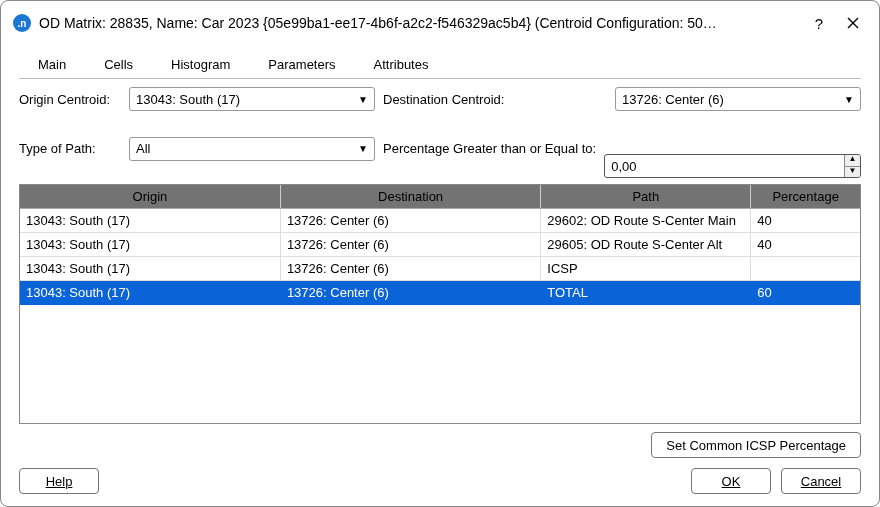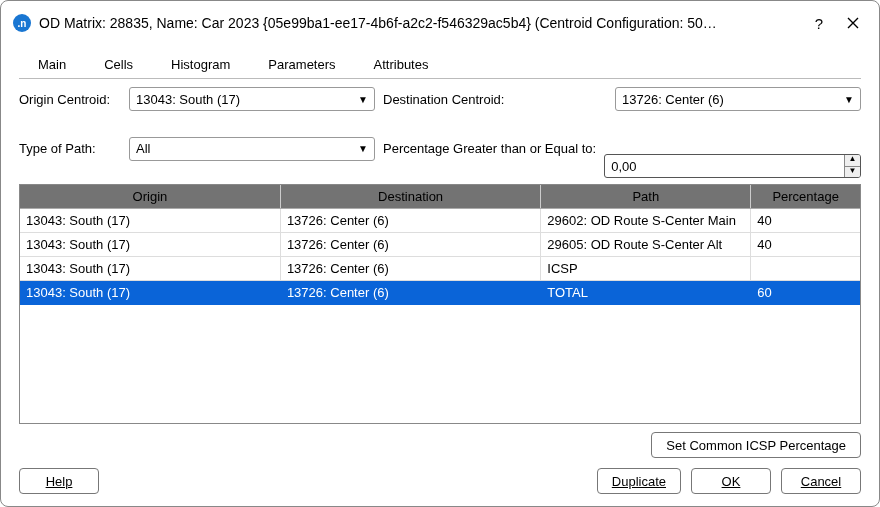--- a/index.html
+++ b/index.html
@@ -305,19 +305,18 @@
       <div class="filler"></div>
     </div>
 
     <div class="action-row">
       <span class="btn">Set Common ICSP Percentage</span>
     </div>
 
     <div class="bottom-row">
       <span class="btn">Help</span>
       <span class="spacer"></span>
-      <span class="btn">Duplicate</span>
       <span class="btn">OK</span>
       <span class="btn">Cancel</span>
     </div>
 
   </div>
 </div>
 
 </body></html>

